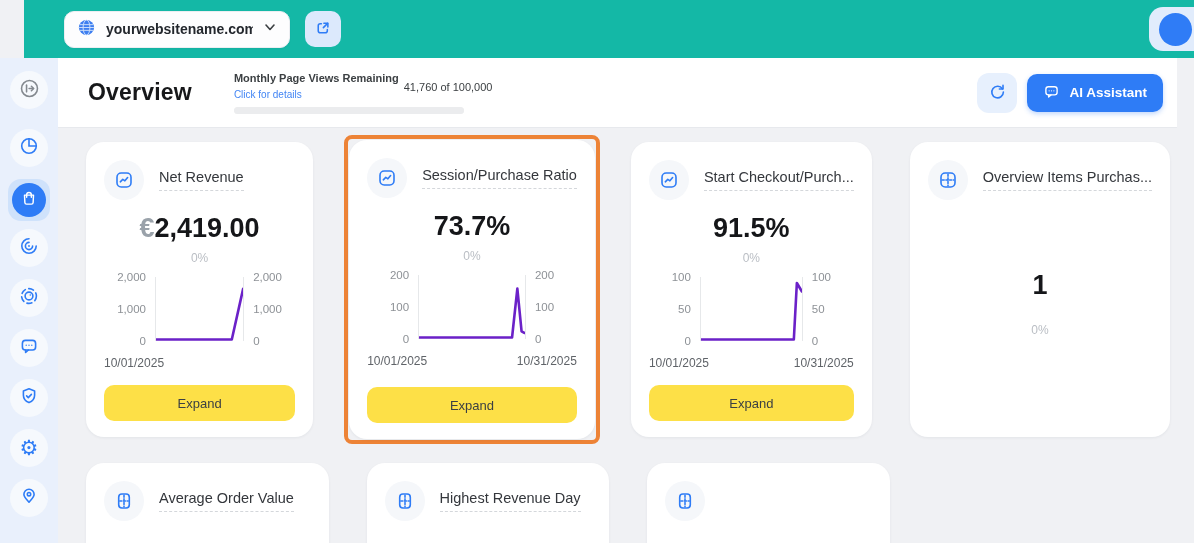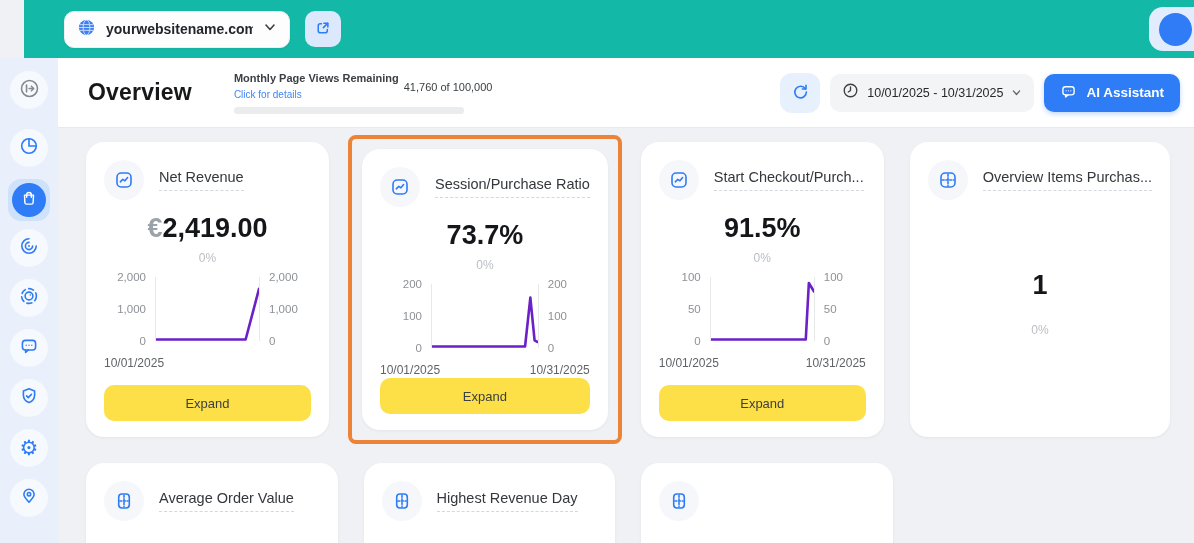--- a/index.html
+++ b/index.html
@@ -25,21 +25,21 @@
              display:flex; flex-direction:column; align-items:center; padding-top:13px; }
   .side-item { width:38px; height:38px; border-radius:50%; background:#f6f9fd; display:flex;
                align-items:center; justify-content:center; margin-bottom:12px; cursor:pointer; flex:0 0 auto; }
   .side-item.first { margin-bottom:20px; }
   .side-item.active-wrap { width:42px; height:42px; border-radius:13px; background:#cfe2fb; margin-bottom:8px; }
   .active-circle { width:34px; height:34px; border-radius:50%; background:#2e7cf6; display:flex;
                    align-items:center; justify-content:center; }
   .gear-glyph { font-size:21px; color:#2e7cf6; line-height:1; font-family:"DejaVu Sans",sans-serif; }
 
   
-  .header { position:absolute; top:58px; left:58px; right:0; height:70px; background:#ffffff;
+  .header { position:absolute; top:58px; left:58px; right:17px; height:70px; background:#ffffff;
             border-bottom:1px solid #e7e9ed; display:flex; align-items:center; padding:0 14px 0 30px; }
   .page-title { font-size:23px; font-weight:700; color:#17181a; letter-spacing:.2px; }
   .quota { margin-left:42px; width:232px; }
   .quota-top { display:flex; }
   .quota-label { font-size:11px; font-weight:700; color:#3c4043; white-space:nowrap; }
   .quota-link { font-size:10px; color:#4285f4; text-decoration:none; display:inline-block; margin-top:2px; cursor:pointer; }
   .quota-value { font-size:11px; color:#3c4043; margin-left:5px; margin-top:9px; white-space:nowrap; }
   .progress { margin-top:5px; width:230px; height:7px; background:#efefef; border-radius:4px; overflow:hidden; }
   .progress-fill { height:100%; background:#ebecee; border-radius:4px; }
   .header-right { margin-left:auto; display:flex; align-items:center; gap:10px; }
@@ -48,25 +48,25 @@
   .date-pill { height:38px; background:#f2f4f6; border-radius:10px; display:flex; align-items:center;
                gap:8px; padding:0 12px; cursor:pointer; }
   .date-pill .date-text { font-size:12.5px; color:#27292d; }
   .ai-btn { height:38px; background:#2e7cf6; border:none; border-radius:10px; color:#fff;
             display:flex; align-items:center; gap:9px; padding:0 16px; font-size:13.5px; font-weight:600;
             cursor:pointer; box-shadow:0 2px 5px rgba(46,124,246,.3); }
 
   
   .content { position:absolute; top:128px; left:58px; right:0; bottom:-200px; background:#f0f1f4;
              padding:14px 24px 0 28px; }
-  .grid { display:grid; grid-template-columns:repeat(4,1fr); column-gap:26px; }
+  .grid { display:grid; grid-template-columns:repeat(4,1fr); column-gap:38px; }
   .grid.row2 { margin-top:26px; }
   .card { background:#fff; border-radius:18px; box-shadow:0 1px 3px rgba(20,30,50,.06);
           padding:18px 18px 16px; display:flex; flex-direction:column; height:295px; }
-  .hl-frame { margin:-7px; border:4px solid #ed8336; border-radius:8px; padding:10px; }
+  .hl-frame { margin:-7px; border:4px solid #ed8336; border-radius:8px; padding:1px; }
   .hl-frame .card { height:100%; }
   .card-head { display:flex; align-items:center; gap:15px; flex:0 0 auto; }
   .card-icon { width:40px; height:40px; border-radius:50%; background:#f5f7fa; display:flex;
                align-items:center; justify-content:center; flex:0 0 auto; }
   .card-title { font-size:14.5px; color:#34373c; padding-bottom:5px; border-bottom:1px dashed #d4d7db;
                 white-space:nowrap; overflow:hidden; cursor:help; }
   .card-value { text-align:center; margin-top:13px; font-size:27px; font-weight:700; color:#151619; }
   .card-value .currency { color:#9aa2aa; }
   .card-delta { text-align:center; font-size:12px; color:#babec4; margin-top:7px; }
   .chart-block { margin-top:12px; }
@@ -220,34 +220,20 @@
     </div>
     <div class="header-right">
       <button class="refresh-btn">
         <span>
           <svg width="19" height="19" viewBox="0 0 20 20" fill="none" stroke="#2e7cf6" stroke-width="1.7" stroke-linecap="round" stroke-linejoin="round">
               <path d="M15.2 7.2 a6.1 6.1 0 1 0 1 3.4"></path>
               <polyline points="15.8,3.6 15.8,7.4 12,7.4"></polyline>
             </svg>
         </span>
       </button>
-      <div class="date-pill">
-        <span>
-          <svg width="17" height="17" viewBox="0 0 20 20" fill="none" stroke="#3c4043" stroke-width="1.6" stroke-linecap="round" stroke-linejoin="round">
-              <circle cx="10" cy="10" r="7.4"></circle>
-              <polyline points="10,5.8 10,10 7.4,11.7"></polyline>
-            </svg>
-        </span>
-        <span class="date-text">10/01/2025 - 10/31/2025</span>
-        <span>
-          <svg width="11" height="11" viewBox="0 0 14 14">
-              <polyline points="3,5 7,9.5 11,5" fill="none" stroke="#5f6368" stroke-width="1.6" stroke-linecap="round" stroke-linejoin="round"></polyline>
-            </svg>
-        </span>
-      </div>
       <button class="ai-btn">
         <span>
           <svg width="17" height="17" viewBox="0 0 20 20" fill="none" stroke="#ffffff" stroke-width="1.6" stroke-linecap="round" stroke-linejoin="round">
               <rect x="3.4" y="4.4" width="13.2" height="9.6" rx="3"></rect>
               <path d="M6.6 14 v2.5 l2.8 -2.5"></path>
               <circle cx="7.2" cy="9.2" r="0.7" fill="#fff" stroke="none"></circle>
               <circle cx="10" cy="9.2" r="0.7" fill="#fff" stroke="none"></circle>
               <circle cx="12.8" cy="9.2" r="0.7" fill="#fff" stroke="none"></circle>
             </svg>
         </span>

